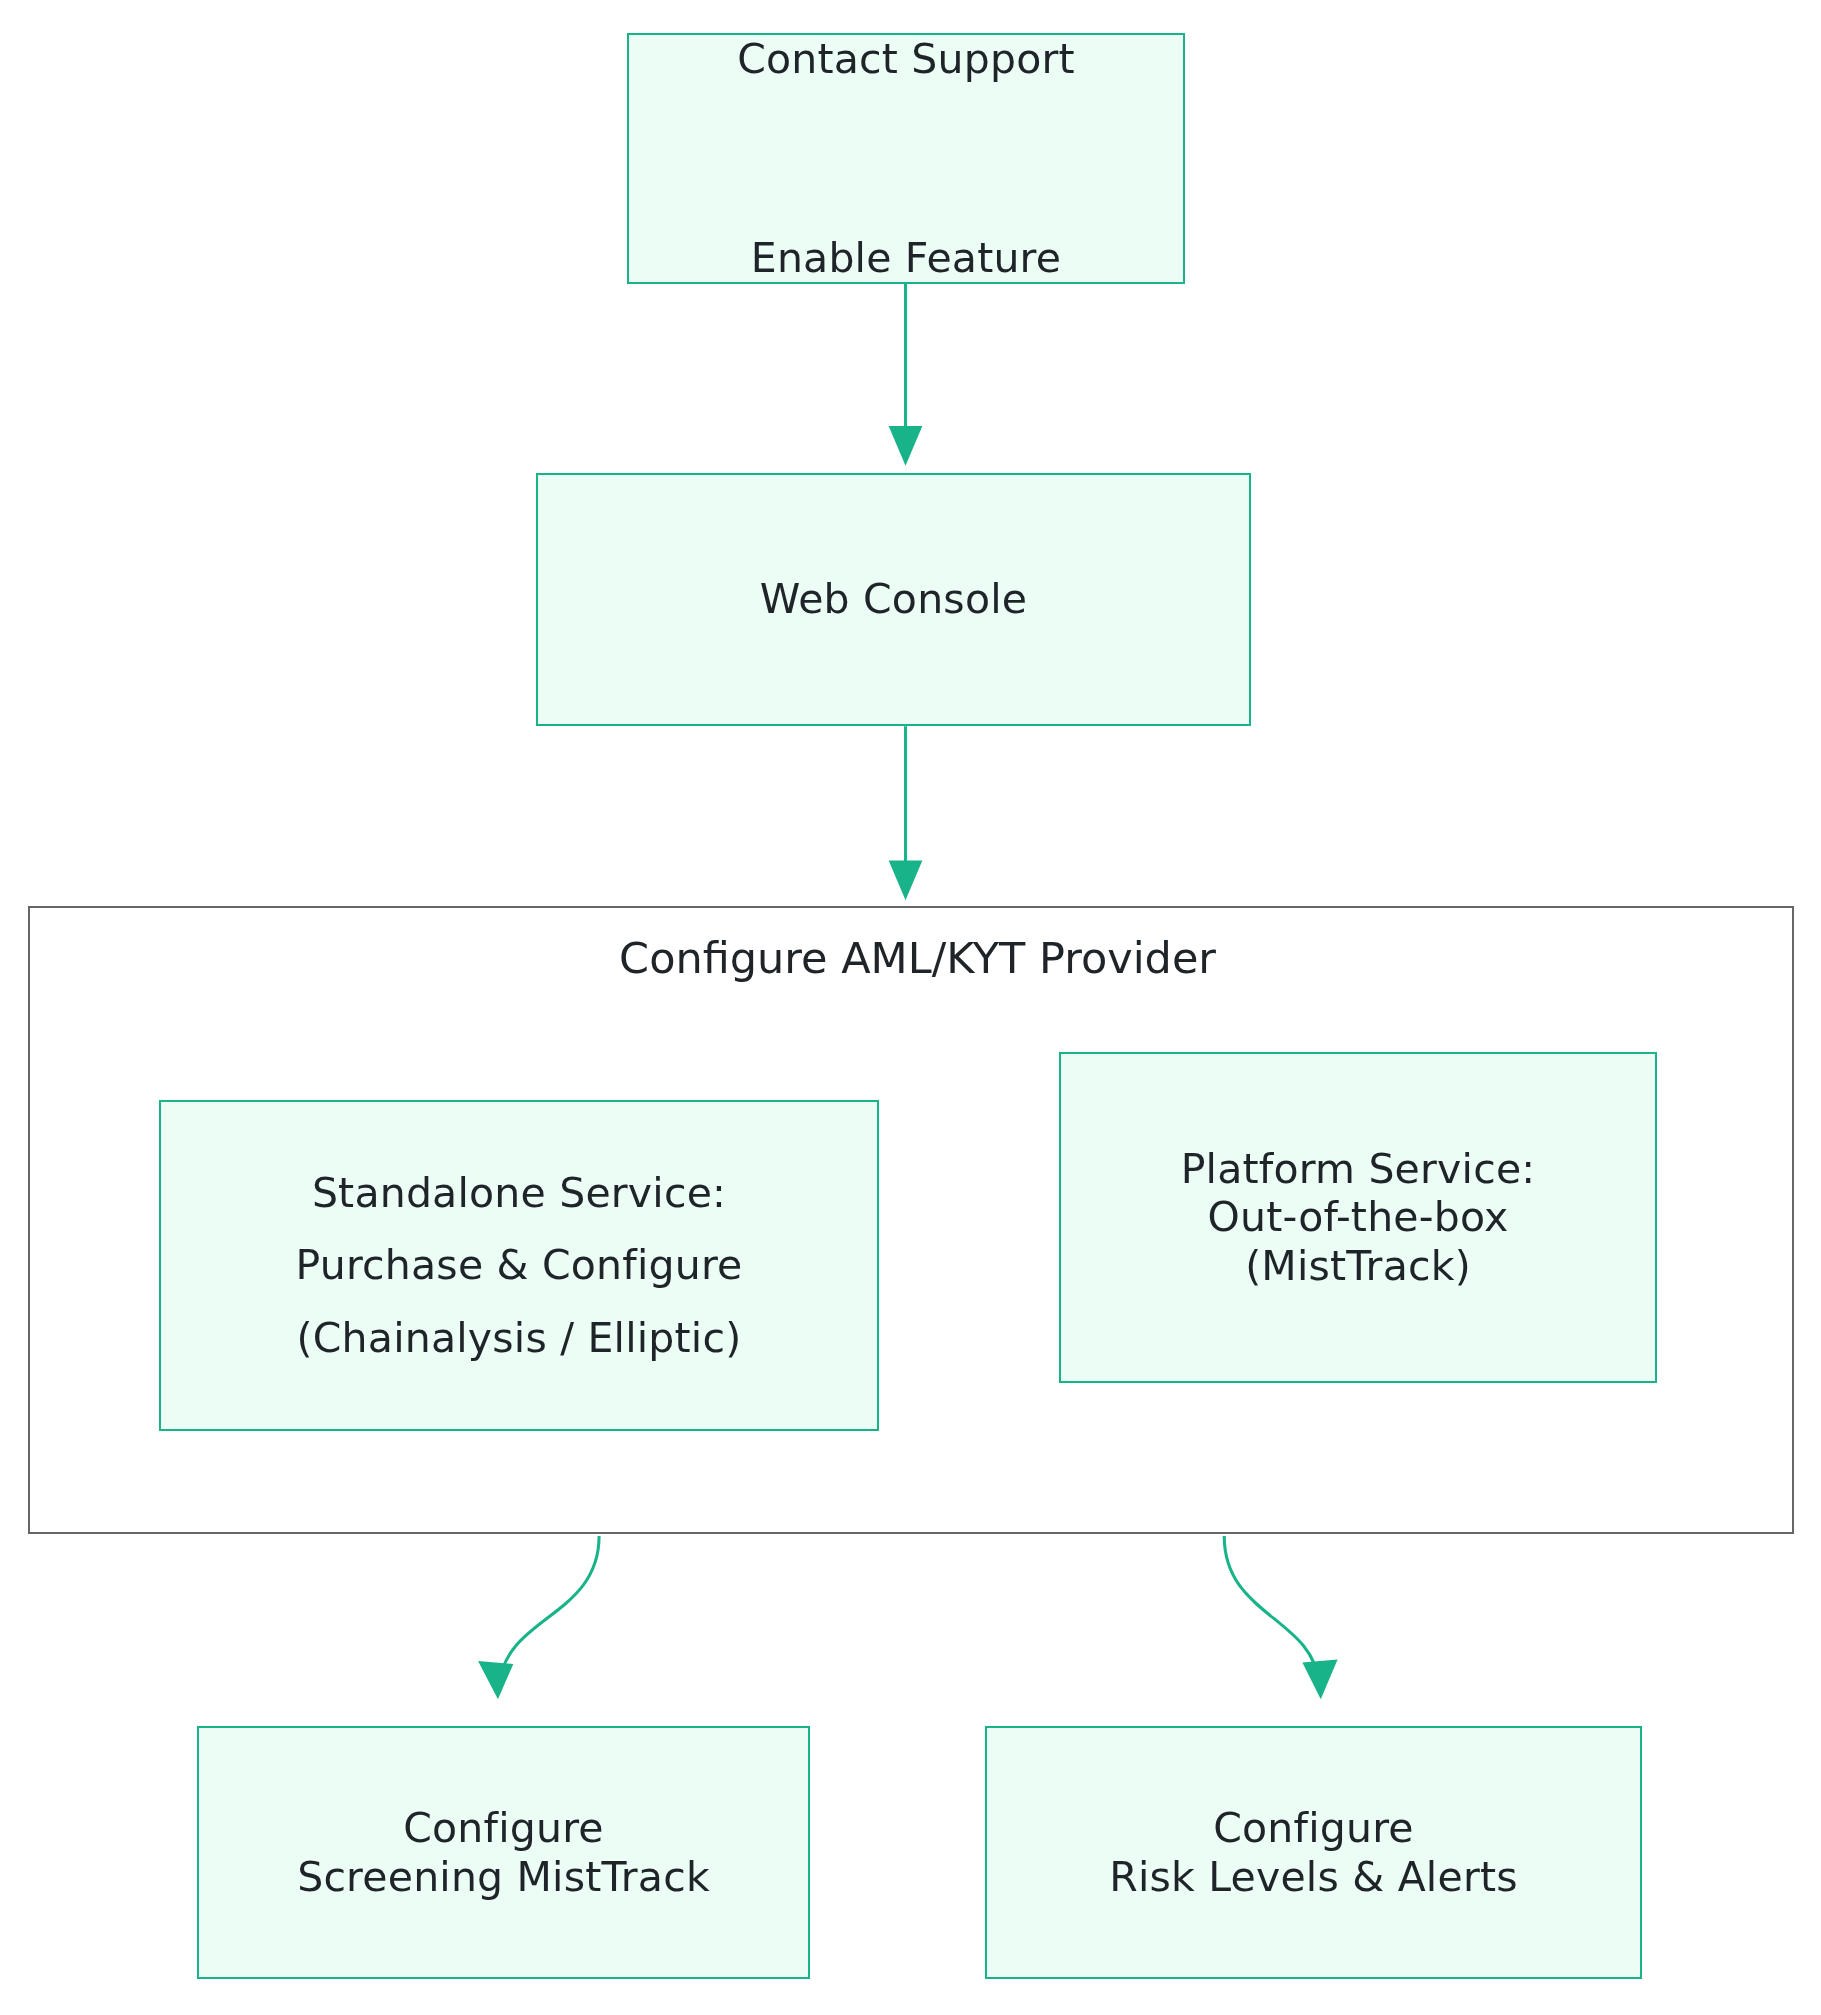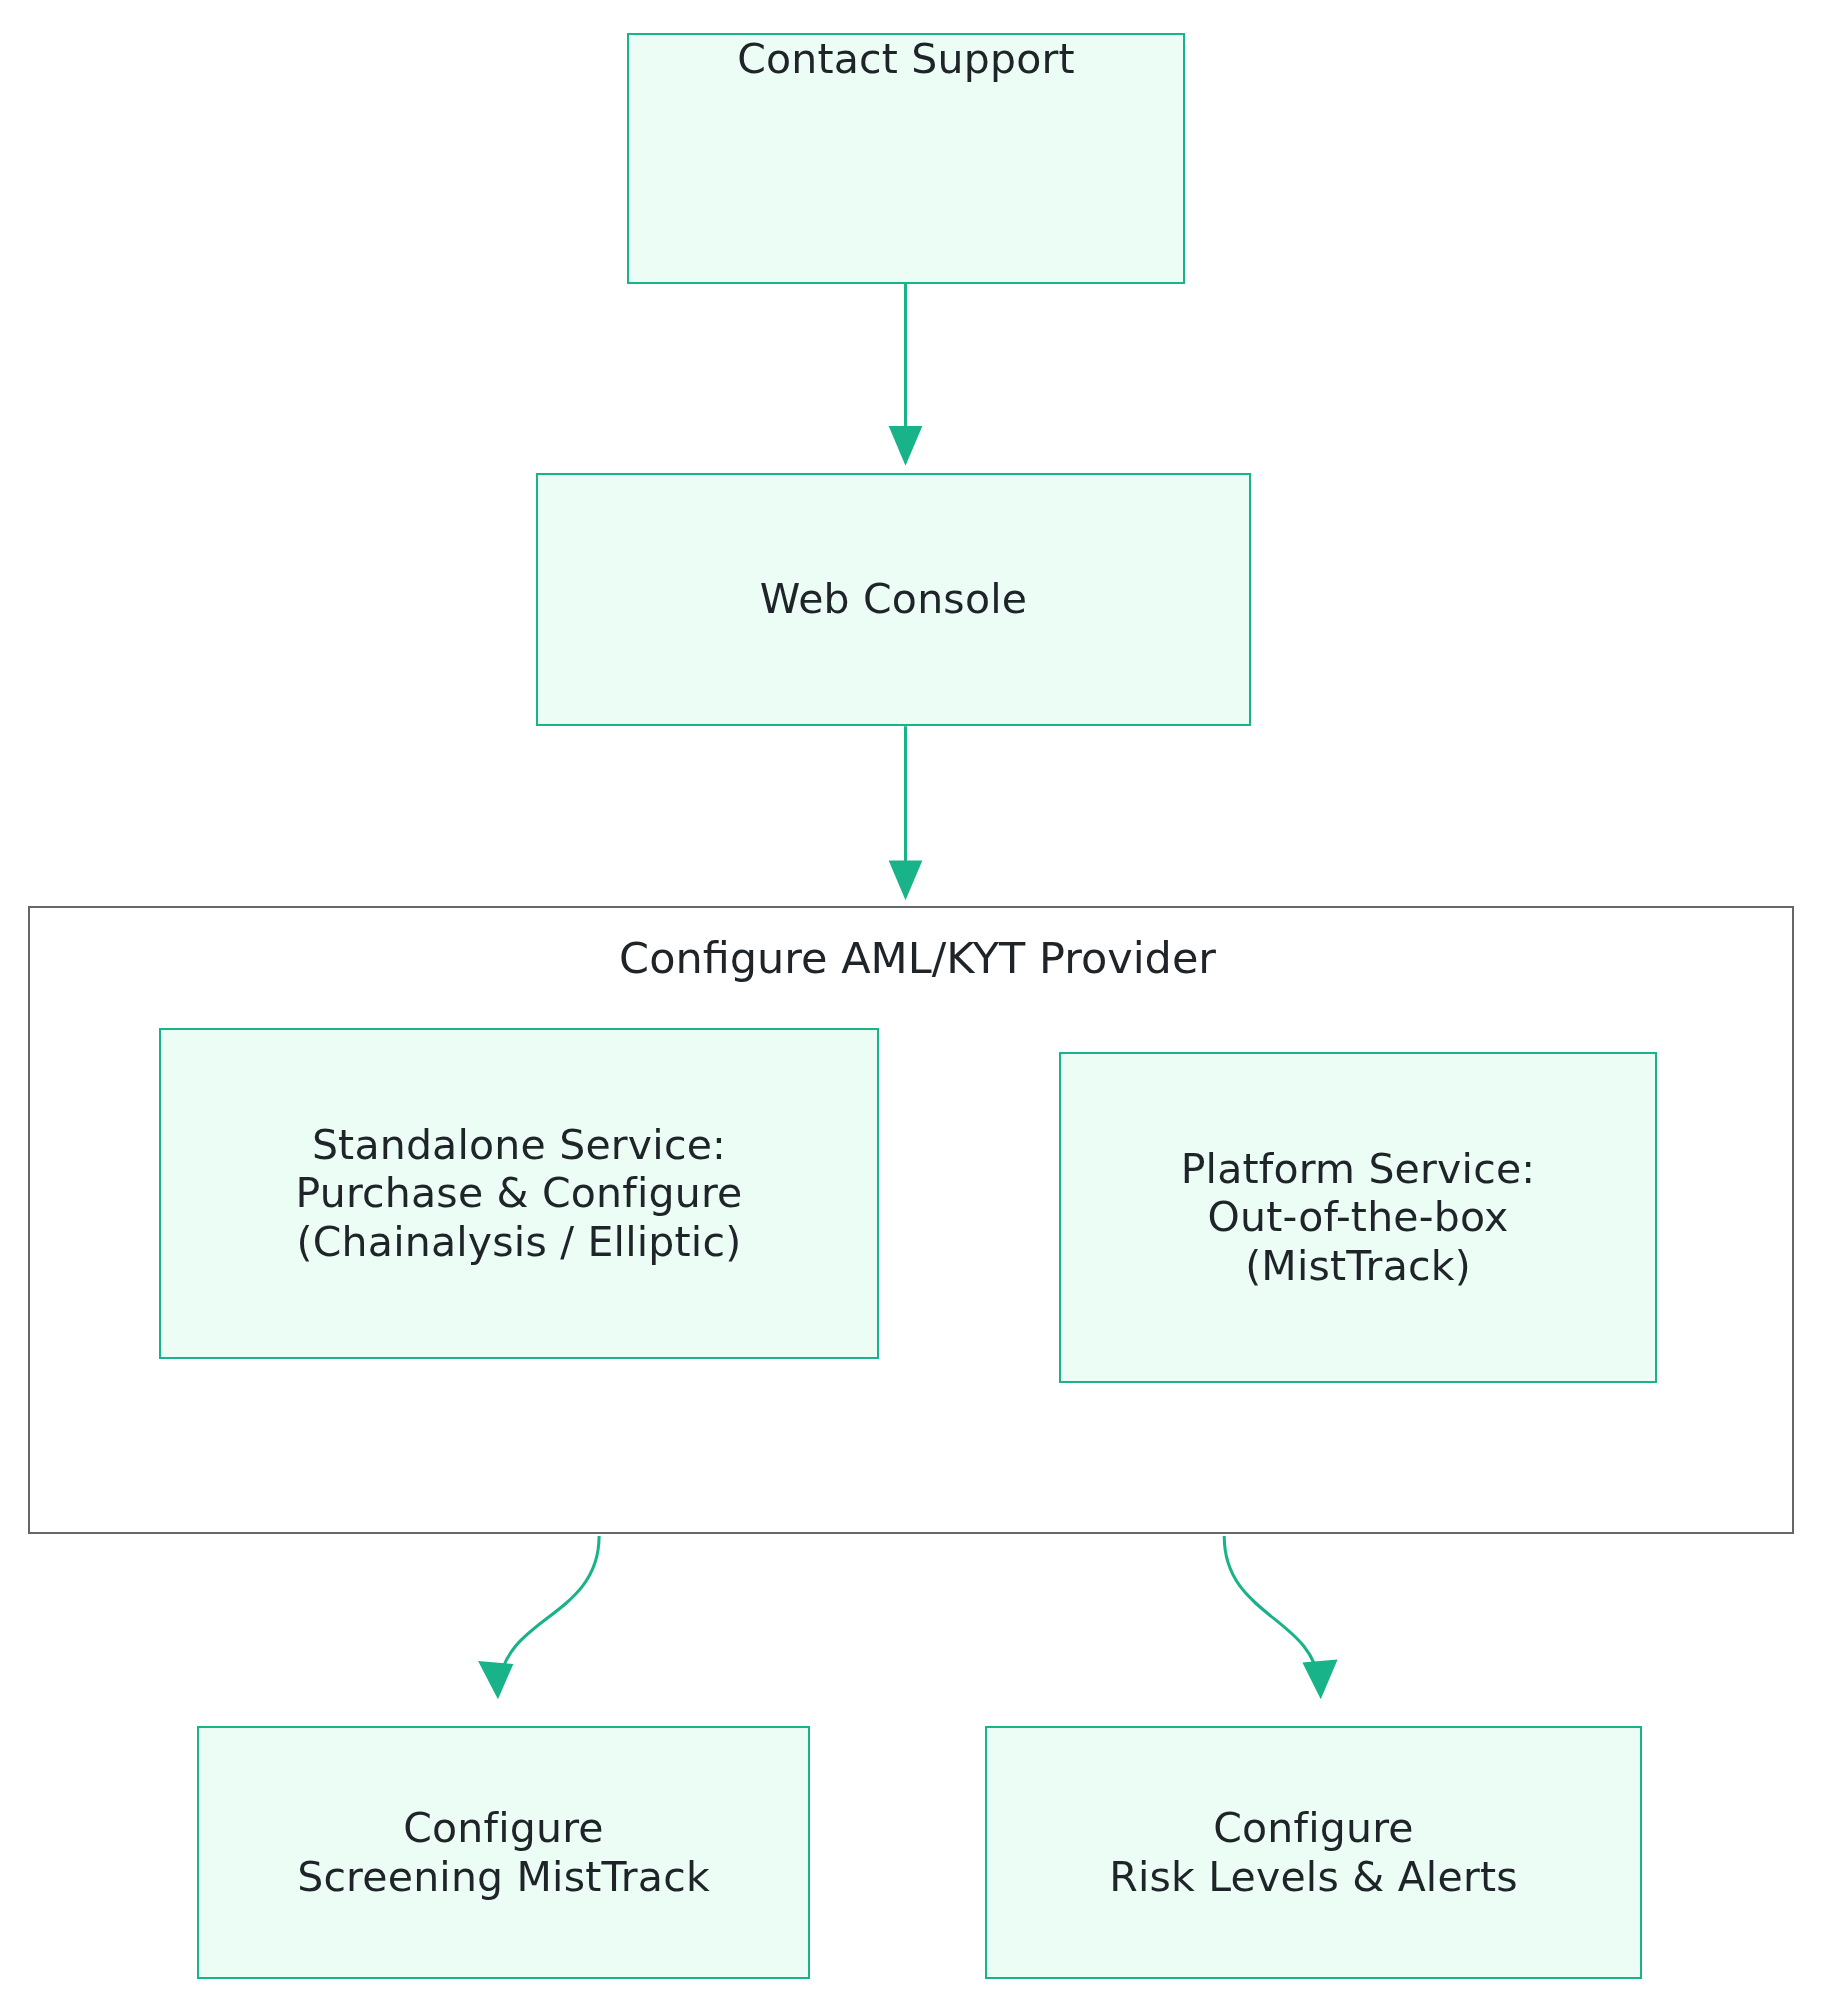--- a/index.html
+++ b/index.html
@@ -96,27 +96,28 @@
       <polygon class="arrow-head" points="1724,2218 1700,2170 1746,2166"></polygon>
     </g>
   </svg>
 
   <div class="cluster" style="left:27.6px; top:906px; width:1766px; height:628px;">
     <div class="cluster-title" style="top:24.5px;">Configure AML/KYT Provider</div>
   </div>
 
   <div class="node" style="left:627px; top:33px; width:558px; height:251px;justify-content:space-between;">
     <span class="line">Contact Support</span>
+    <span class="line">Enable Feature</span>
   </div>
 
   <div class="node" style="left:536px; top:473px; width:715px; height:253px;">
     <span class="line">Web Console</span>
   </div>
 
-  <div class="node" style="left:159px; top:1028px; width:720px; height:331px;">
+  <div class="node" style="left:159px; top:1100px; width:720px; height:331px;gap:24px;">
     <span class="line">Standalone Service:</span>
     <span class="line">Purchase &amp; Configure</span>
     <span class="line">(Chainalysis / Elliptic)</span>
   </div>
 
   <div class="node" style="left:1059px; top:1052px; width:598px; height:331px;text-align:center;">
     <span class="line">Platform Service:</span>
     <span class="line">Out-of-the-box</span>
     <span class="line">(MistTrack)</span>
   </div>

